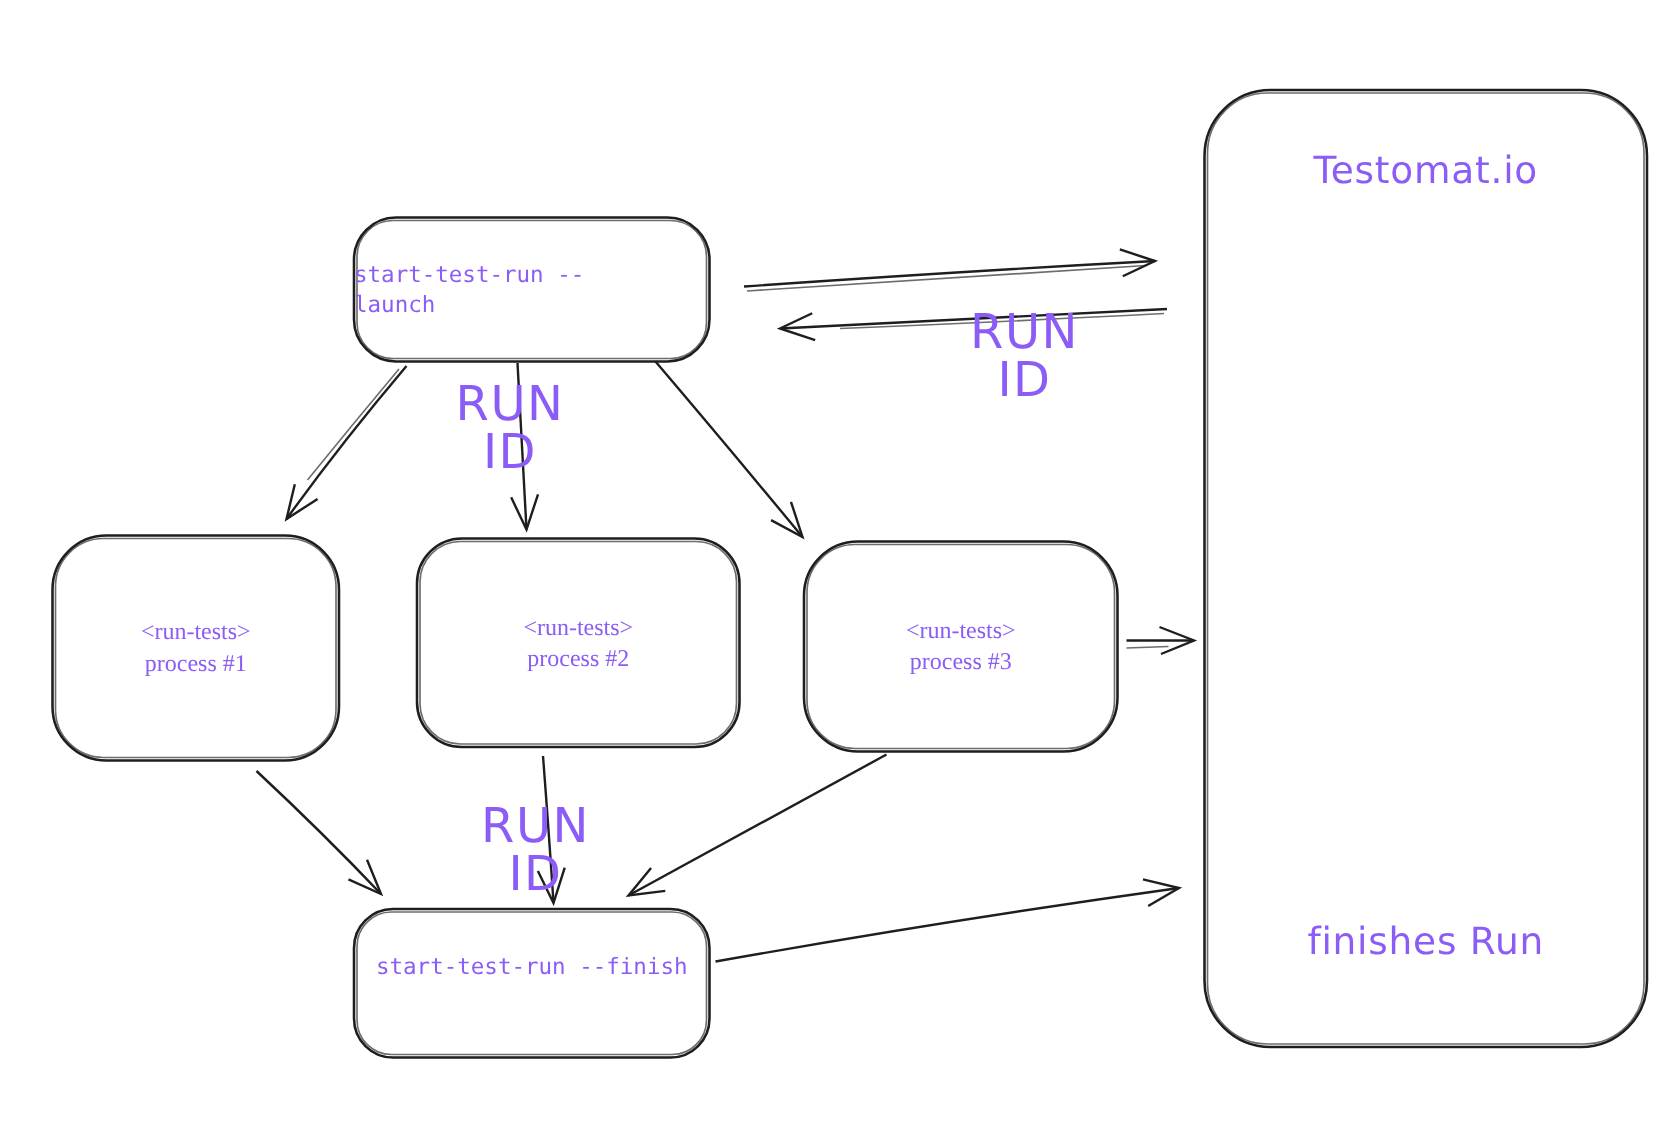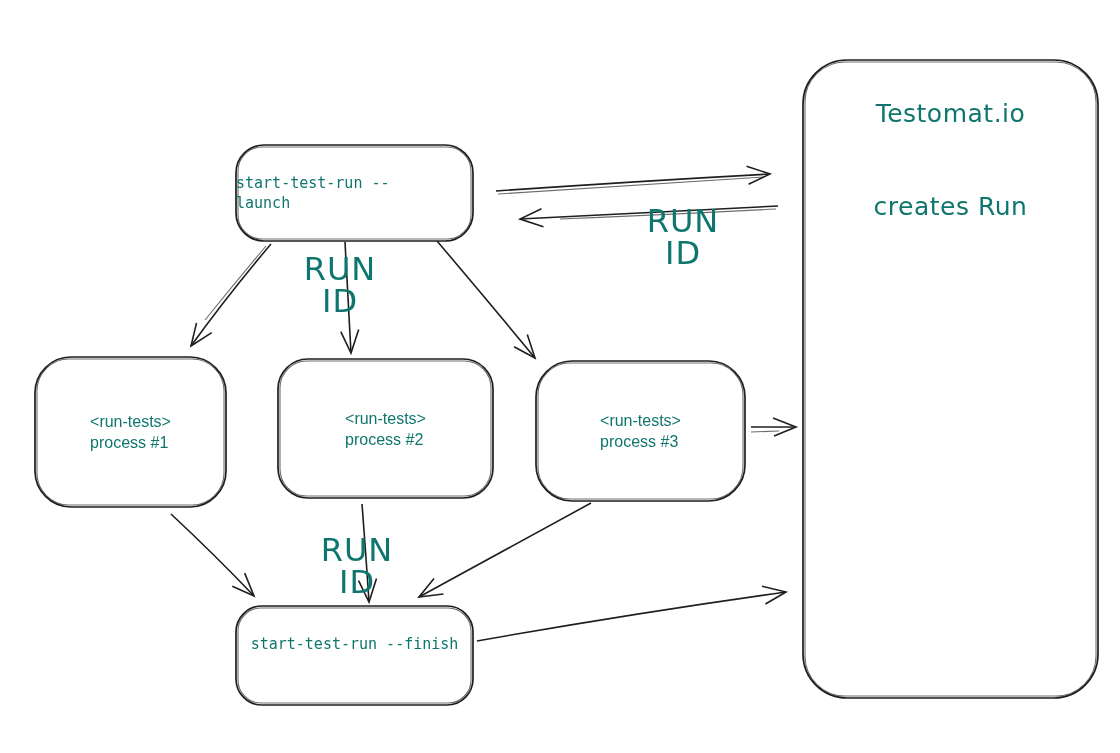--- a/index.html
+++ b/index.html
@@ -20,35 +20,35 @@
     position: absolute;
     left: 0; top: 0;
     width: 1120px;
     height: 753px;
   }
   .label {
     position: absolute;
     display: flex;
     align-items: center;
     justify-content: center;
-    color: #0f766e;
+    color: #8b5cf6;
   }
   .mono {
     font-family: "DejaVu Sans Mono", monospace;
     font-size: 15px;
     line-height: 20px;
     white-space: pre-line;
     text-align: left;
   }
   .mono-lg {
-    font-family: Liberation Sans, sans-serif;
+    font-family: Liberation Serif, serif;
     font-size: 16px;
     line-height: 21px;
     white-space: pre-line;
-    text-align: left;
+    text-align: center;
   }
   .hand {
     font-family: "DejaVu Sans", sans-serif;
     font-size: 25px;
     line-height: 35px;
     letter-spacing: 0.5px;
     white-space: pre-line;
     text-align: center;
   }
   .hand-caps {
@@ -134,23 +134,23 @@
   <div class="label mono-lg" style="left:278px; top:359px; width:215px; height:139px;">&lt;run-tests&gt;
 process #2</div>
 
   <div class="label mono-lg" style="left:536px; top:361px; width:209px; height:140px;">&lt;run-tests&gt;
 process #3</div>
 
   <div class="label mono" style="left:236px; top:606px; width:237px; height:76px;">start-test-run --finish</div>
 
   <div class="label hand" style="left:803px; top:96px; width:295px; height:34px;">Testomat.io</div>
 
-  <div class="label hand" style="left:803px; top:189px; width:295px; height:34px;">creates Run</div>
 
 
+  <div class="label hand" style="left:803px; top:610px; width:295px; height:34px;">finishes Run</div>
 
   <div class="label hand-caps" style="left:282px; top:269px; width:116px; height:32px;">RUN ID</div>
 
   <div class="label hand-caps" style="left:627px; top:221px; width:112px; height:32px;">RUN ID</div>
 
   <div class="label hand-caps" style="left:299px; top:550px; width:116px; height:32px;">RUN ID</div>
 
 </div>
 
 </body></html>

